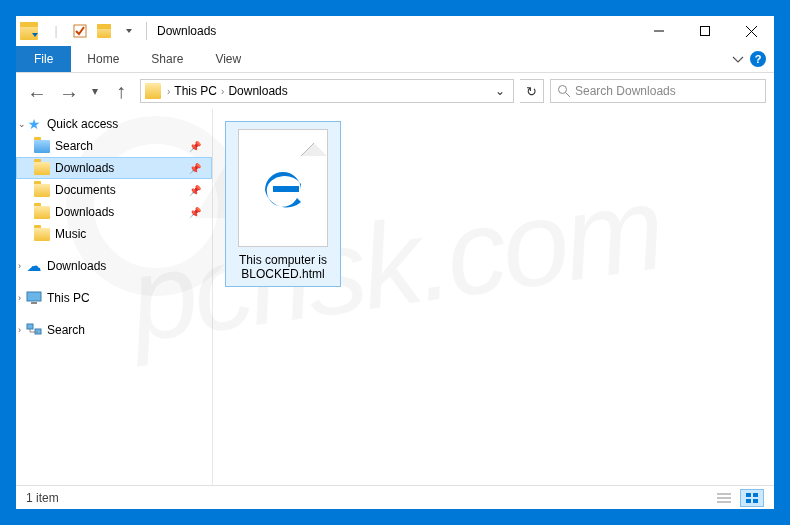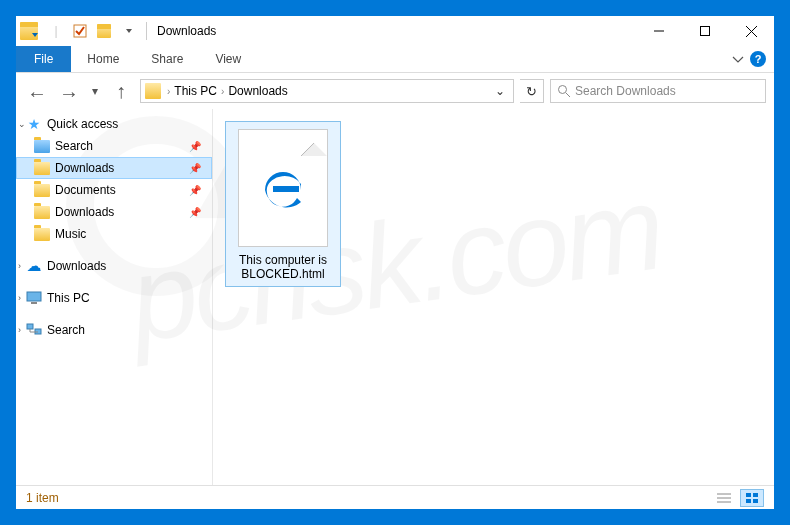--- a/index.html
+++ b/index.html
@@ -58,21 +58,21 @@
 
 .content { flex:1; padding:12px; position:relative; }
 .file-item { width:116px; display:flex; flex-direction:column; align-items:center; }
 .file-sel { border:1px solid #84c0eb; background:#e5f3ff; padding:1px; }
 .file-thumb { width:90px; height:118px; background:#fff; border:1px solid #ccc; position:relative; display:flex;align-items:center;justify-content:center; margin:6px 0 4px 0; }
 .page-fold { position:absolute; top:0; right:0; width:26px; height:26px; background:linear-gradient(135deg, transparent 48%, #bbb 50%, #eee 52%); }
 .page-fold::after { content:""; position:absolute; top:0; right:0; border-style:solid; border-width:0 26px 26px 0; border-color: transparent #fff transparent transparent; }
 .file-label { font-size:12px; text-align:center; line-height:14px; padding:2px 4px 4px 4px; max-width:114px; word-wrap:break-word; }
 
 
-.statusbar { position:absolute; bottom:0; left:0; right:0; height:24px; border-top:1px solid #e0e0e0; display:flex; align-items:center; font-size:12px; padding:0 10px; color:#a16207; }
+.statusbar { position:absolute; bottom:0; left:0; right:0; height:24px; border-top:1px solid #e0e0e0; display:flex; align-items:center; font-size:12px; padding:0 10px; color:#404040; }
 .status-right { margin-left:auto; display:flex; gap:4px; }
 .view-btn { width:24px; height:18px; border:1px solid transparent; display:flex;align-items:center;justify-content:center; }
 .view-btn.active { background:#cce8ff; border-color:#84c0eb; }
 
 
 .watermark { position:absolute; top:50%; left:50%; transform:translate(-50%,-50%) rotate(-8deg); font-size:120px; font-weight:300; color:rgba(0,0,0,0.04); pointer-events:none; font-style:italic; letter-spacing:-4px; white-space:nowrap;}
 .watermark-logo { position:absolute; top:100px; left:50px; width:180px;height:180px; border:28px solid rgba(0,0,0,0.03); border-radius:50%; pointer-events:none;}
 .watermark-logo::after{content:"";position:absolute;right:-50px;bottom:30px;width:0;height:0;border-left:60px solid rgba(0,0,0,0.03);border-top:35px solid transparent;border-bottom:35px solid transparent;transform:rotate(30deg);}
 </style>
 </head>

